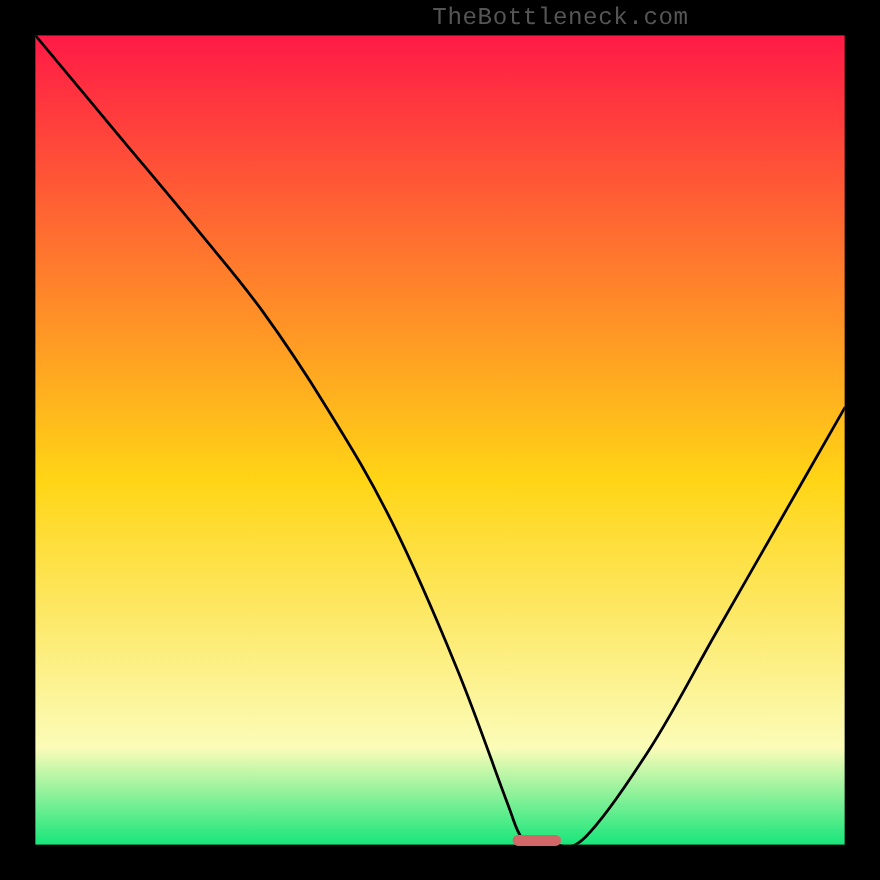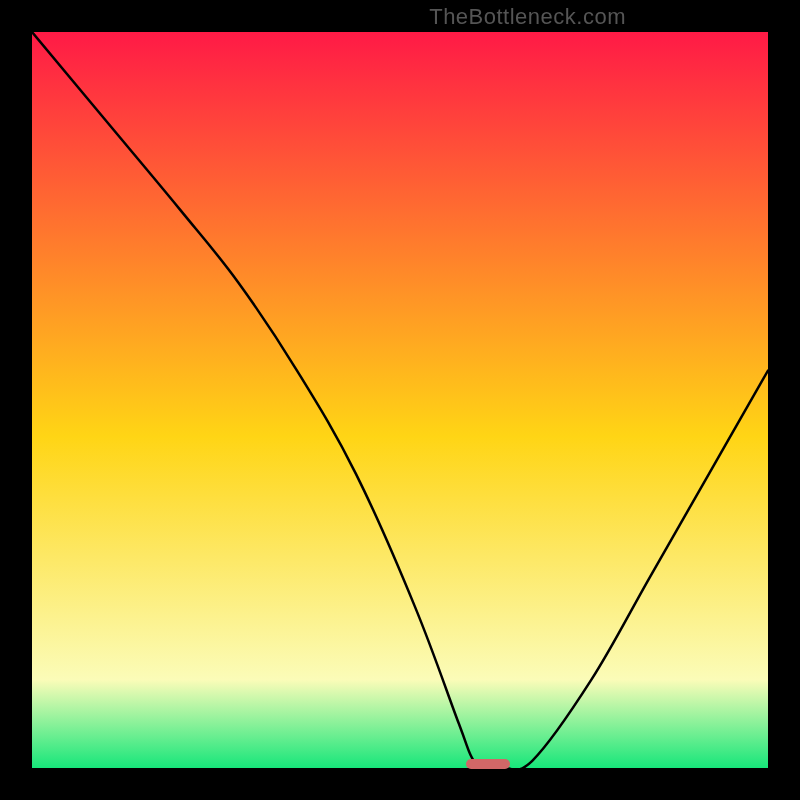--- a/index.html
+++ b/index.html
@@ -9,20 +9,21 @@
     height: 800px;
     background: #000;
     font-family: Arial, Helvetica, sans-serif;
     overflow: hidden;
   }
   .frame {
     position: relative;
     width: 636px;
     height: 800px;
     background: #000;
+    font-family: Liberation Mono, monospace;
   }
   .attribution {
     position: absolute;
     top: 4px;
     right: 10px;
     color: #555;
     font-size: 22px;
     font-weight: 500;
     letter-spacing: 0.5px;
     z-index: 10;

